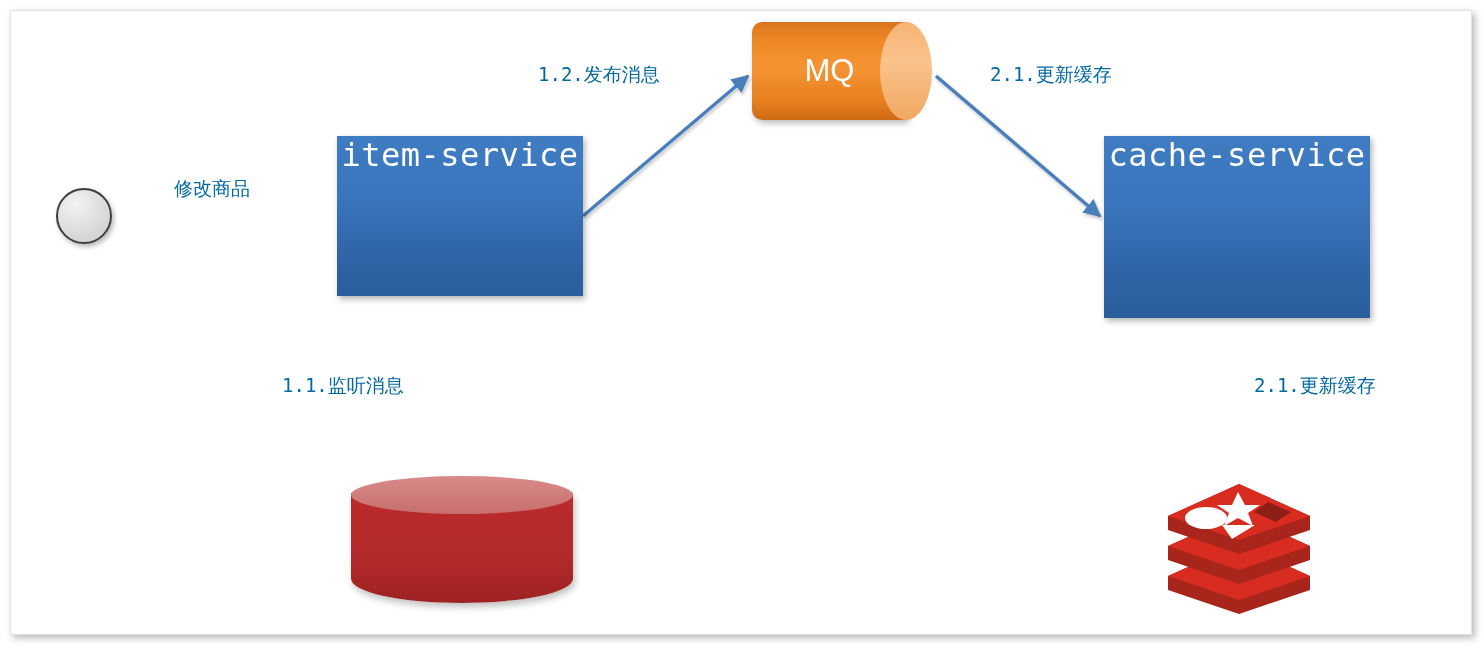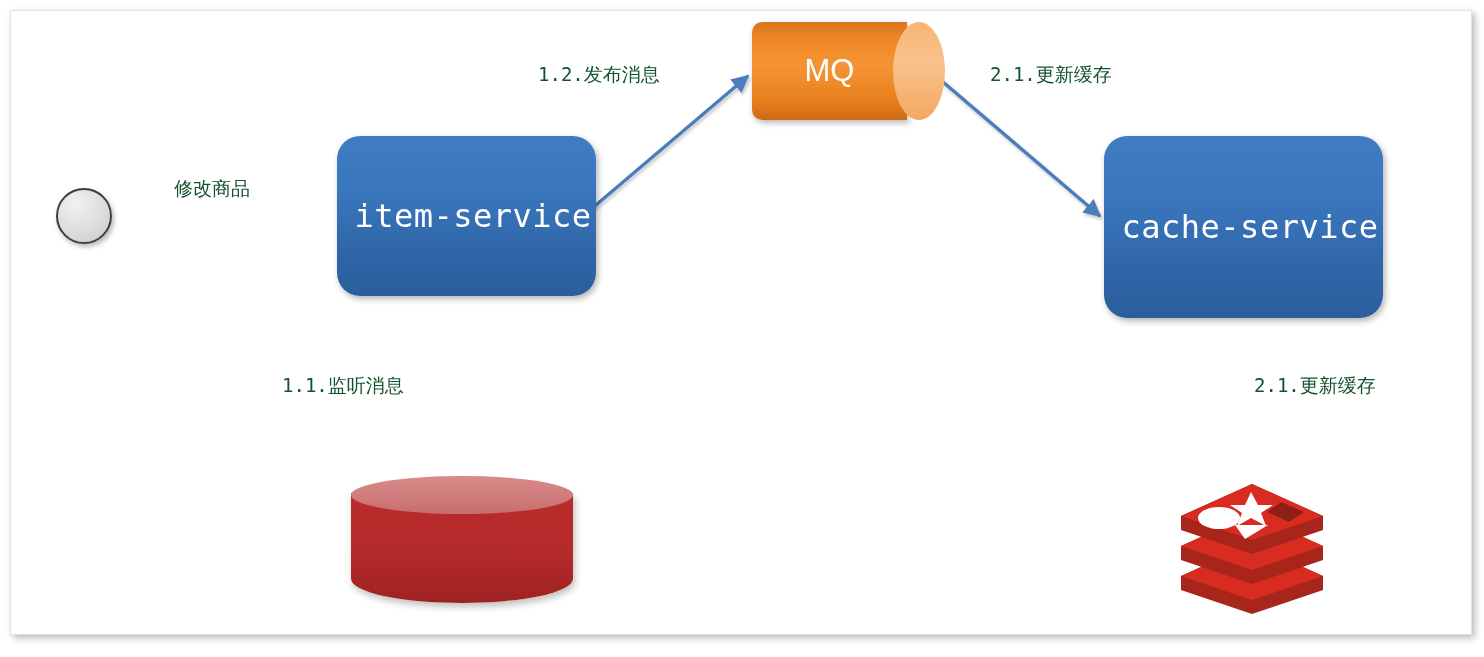--- a/index.html
+++ b/index.html
@@ -22,29 +22,29 @@
     box-sizing: border-box;
     box-shadow: 3px 3px 7px rgba(0,0,0,0.28);
   }
   #diagram {
     position: absolute;
     left: 0;
     top: 0;
     width: 1484px;
     height: 657px;
   }
-  .node { position: absolute; padding-left: 13px; }
+  .node { position: absolute; }
 
   
   .svc {
-    border-radius: 23px;
+    border-radius: 0;
     background: linear-gradient(180deg, #3f7cc2 0%, #3a76bd 35%, #2f65a7 75%, #2a5e9c 100%);
     box-shadow: 2px 3px 6px rgba(0,0,0,0.30);
     display: flex;
-    align-items: center;
+    align-items: flex-start;
     justify-content: center;
     color: #ffffff;
     font-family: "DejaVu Sans Mono", "Liberation Mono", monospace;
     letter-spacing: 0.5px;
   }
   #item-service {
     left: 337px; top: 136px; width: 246px; height: 160px;
     font-size: 32px;
   }
   #cache-service {
@@ -101,21 +101,21 @@
     color: #ffffff; font-size: 31px;
     font-family: "Liberation Sans", sans-serif;
   }
 
   
   #redis { left: 1160px; top: 472px; width: 158px; height: 145px; }
 
   
   .edge-label {
     position: absolute;
-    color: #14532d;
+    color: #0369a1;
     font-size: 19px;
     white-space: nowrap;
     font-family: "DejaVu Sans Mono", "Liberation Mono", monospace;
   }
   .edge-label .cjk { font-family: "DejaVu Sans", "Liberation Sans", sans-serif; }
   #lbl-modify  { left: 174px;  top: 176px; }
   #lbl-publish { left: 538px;  top: 62px;  }
   #lbl-listen  { left: 990px;  top: 62px;  }
   #lbl-write   { left: 282px;  top: 373px; }
   #lbl-update  { left: 1254px; top: 373px; }

